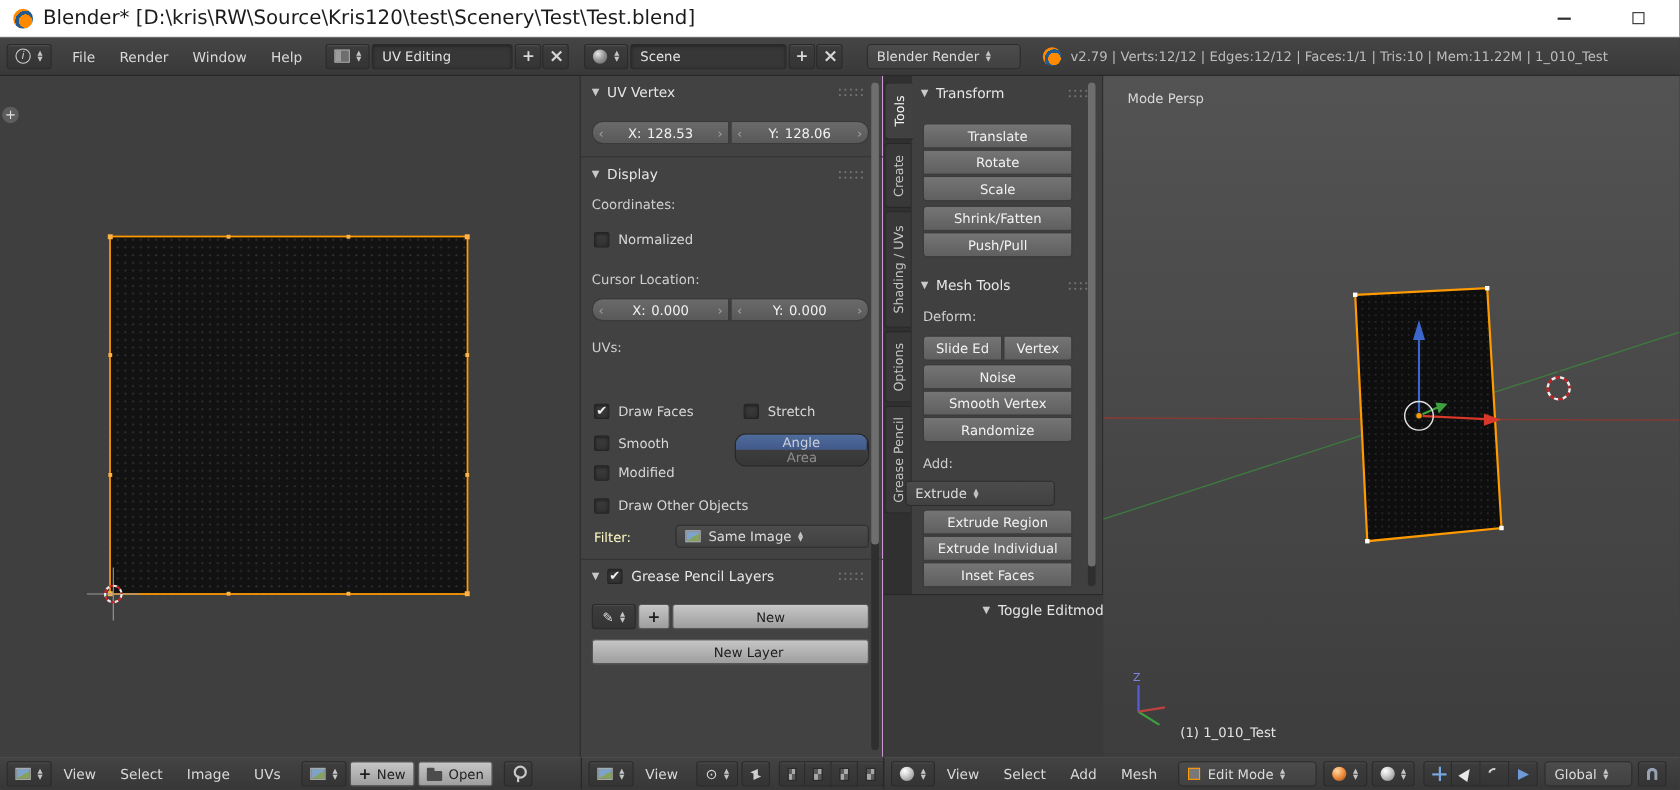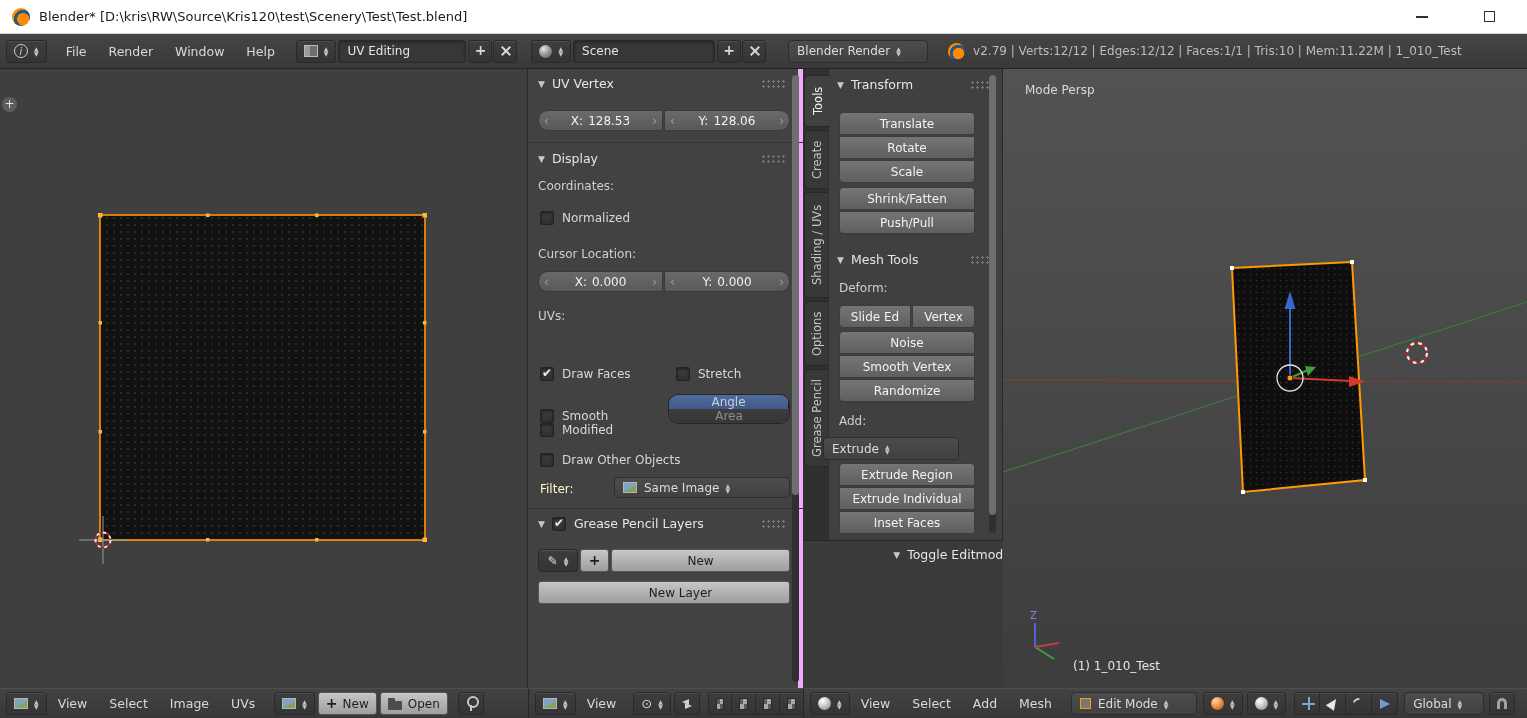--- a/index.html
+++ b/index.html
@@ -6,21 +6,21 @@
   html,body { width:1527px; height:718px; overflow:hidden; background:#3f3f3f;
     font-family:"DejaVu Sans","Liberation Sans",sans-serif; }
   .abs { position:absolute; }
   .screen { position:relative; width:1527px; height:718px; }
 
   
   .titlebar { position:absolute; left:0; top:0; width:1527px; height:34px; background:#ffffff;
     display:flex; align-items:center; border-bottom:1px solid #d8d8d8; }
   .blender-logo { width:18px; height:18px; margin:0 9px 0 12px; border-radius:50%;
     background:radial-gradient(circle at 62% 62%, #ff8a00 0 38%, #235a8c 39% 58%, #ff8a00 59% 100%); }
-  .title-text { font-size:13px; color:#1b1b1b; }
+  .title-text { font-size:18px; color:#1b1b1b; }
   .winbtn { position:absolute; top:0; width:34px; height:33px; display:flex; align-items:center; justify-content:center; cursor:default; }
   .win-min i { display:block; width:12px; height:2px; background:#2f2f2f; }
   .win-max i { display:block; width:11px; height:11px; border:1.5px solid #2f2f2f; }
 
   
   .hdr { position:absolute; background:linear-gradient(#454545,#393939); border-bottom:1px solid #232323;
     display:flex; align-items:center; }
   .bhdr { position:absolute; background:linear-gradient(#434343,#373737); border-top:1px solid #4d4d4d;
     display:flex; align-items:center; }
   .menu { color:#d9d9d9; font-size:12.5px; padding:0 11px; white-space:nowrap; cursor:default; }
@@ -201,21 +201,21 @@
       </g>
       <g>
         <line x1="103" y1="447" x2="103" y2="495" stroke="#9a9a9a" stroke-width="1"></line>
         <line x1="79" y1="471" x2="127" y2="471" stroke="#9a9a9a" stroke-width="1"></line>
         <circle cx="103" cy="471" r="7.5" fill="none" stroke="#e8e8e8" stroke-width="2" stroke-dasharray="3.5 3.5"></circle>
         <circle cx="103" cy="471" r="7.5" fill="none" stroke="#cc2222" stroke-width="2" stroke-dasharray="3.5 3.5" stroke-dashoffset="3.5"></circle>
       </g>
     </svg>
   </div>
 
-  <div class="abs" style="left:528px; top:69px; width:275px; height:619px; background:#424242; border-right:5px solid #f0abfc;">
+  <div class="abs" style="left:528px; top:69px; width:275px; height:619px; background:#424242; border-right:1px solid #f0abfc;">
 
     <div class="phdr" style="left:10px; top:7px; width:248px;">
       <span class="tri"></span>
       <span>UV Vertex</span>
       <span class="dots"></span>
     </div>
     <div class="numf rl" style="left:10px; top:41px; width:125px;">
       <span class="nl">X:</span>
       <span>128.53</span>
     </div>
@@ -252,21 +252,21 @@
 
     <div class="cbrow" style="left:12px; top:298px;">
       <span class="check on"></span>
       <span class="cblabel">Draw Faces</span>
     </div>
     <div class="cbrow" style="left:148px; top:298px;">
       <span class="check"></span>
       <span class="cblabel">Stretch</span>
     </div>
 
-    <div class="cbrow" style="left:12px; top:340px;">
+    <div class="cbrow" style="left:12px; top:327px;">
       <span class="check"></span>
       <span class="cblabel">Smooth</span>
     </div>
     <div class="seg" style="left:140px; top:325px; width:122px; border-radius:10px;flex-direction:column;">
       <div class="sel-dim">Angle</div>
       <div class="dis">Area</div>
     </div>
 
     <div class="cbrow" style="left:12px; top:354px;">
       <span class="check"></span>

